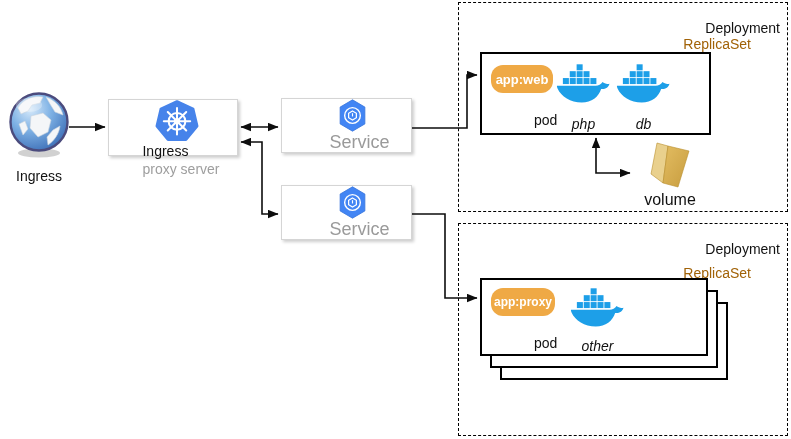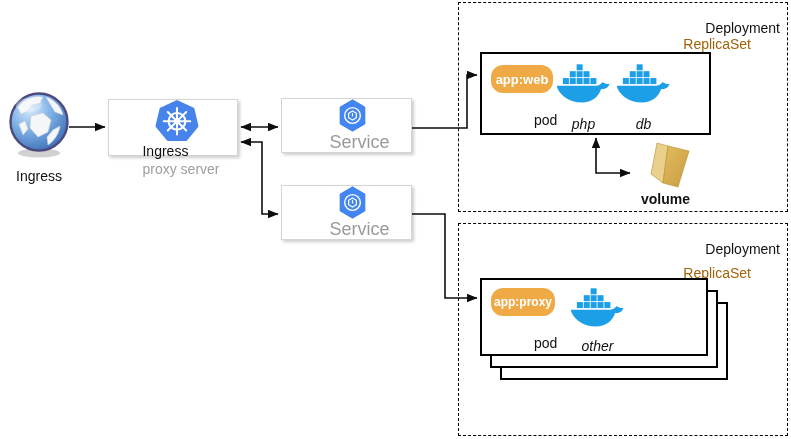--- a/index.html
+++ b/index.html
@@ -28,21 +28,21 @@
   
   .pod{
     position:absolute;background:#fff;border:2px solid #000;box-sizing:border-box;
   }
   .chip{
     position:absolute;background:#efa945;border-radius:12px;color:#fff;
     font-weight:bold;display:flex;align-items:center;justify-content:center;
   }
   .plabel{position:absolute;font-size:14px;color:#111;margin-left:43px;}
   .clabel{position:absolute;font-size:14px;color:#111;text-align:center;font-style:italic;}
-  .vol-label{position:absolute;font-size:14px;color:#111;font-weight:bold;}
+  .vol-label{position:absolute;font-size:16px;color:#111;text-align:center;}
   .browser-label{position:absolute;font-size:14px;color:#111;text-align:center;}
   svg{display:block;}
   #arrowlayer{position:absolute;left:0;top:0;pointer-events:none;}
 </style>
 </head>
 <body>
 
 <div id="canvas">
 
   <div class="abs" style="left:7px;top:90px;width:66px;height:100px;">

